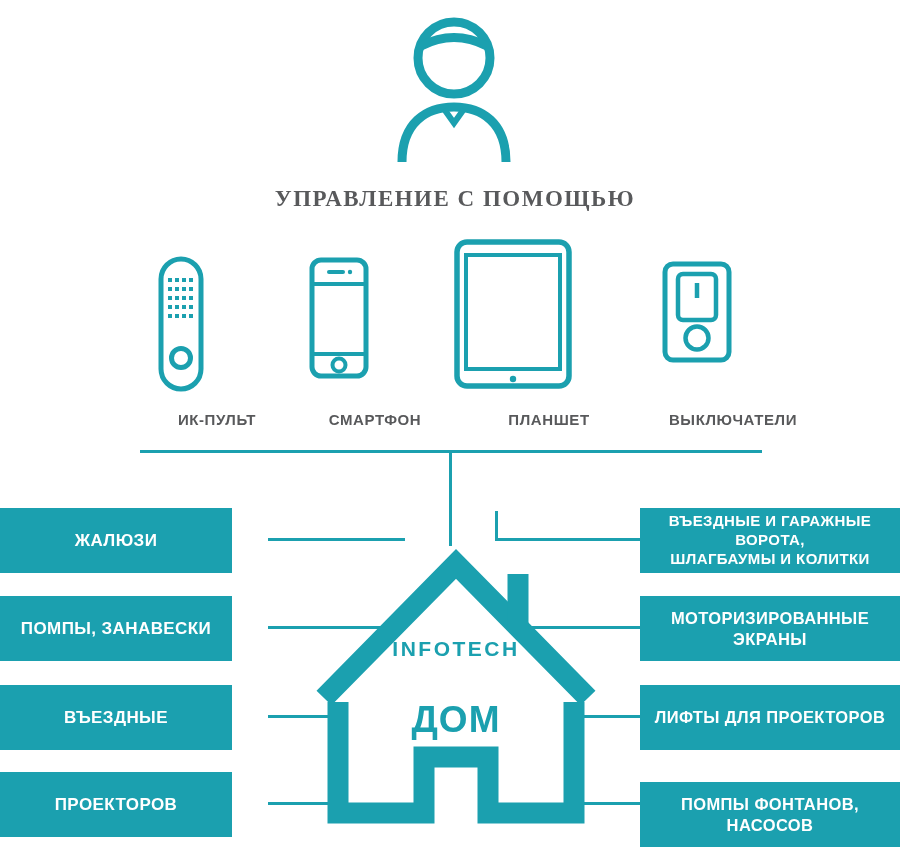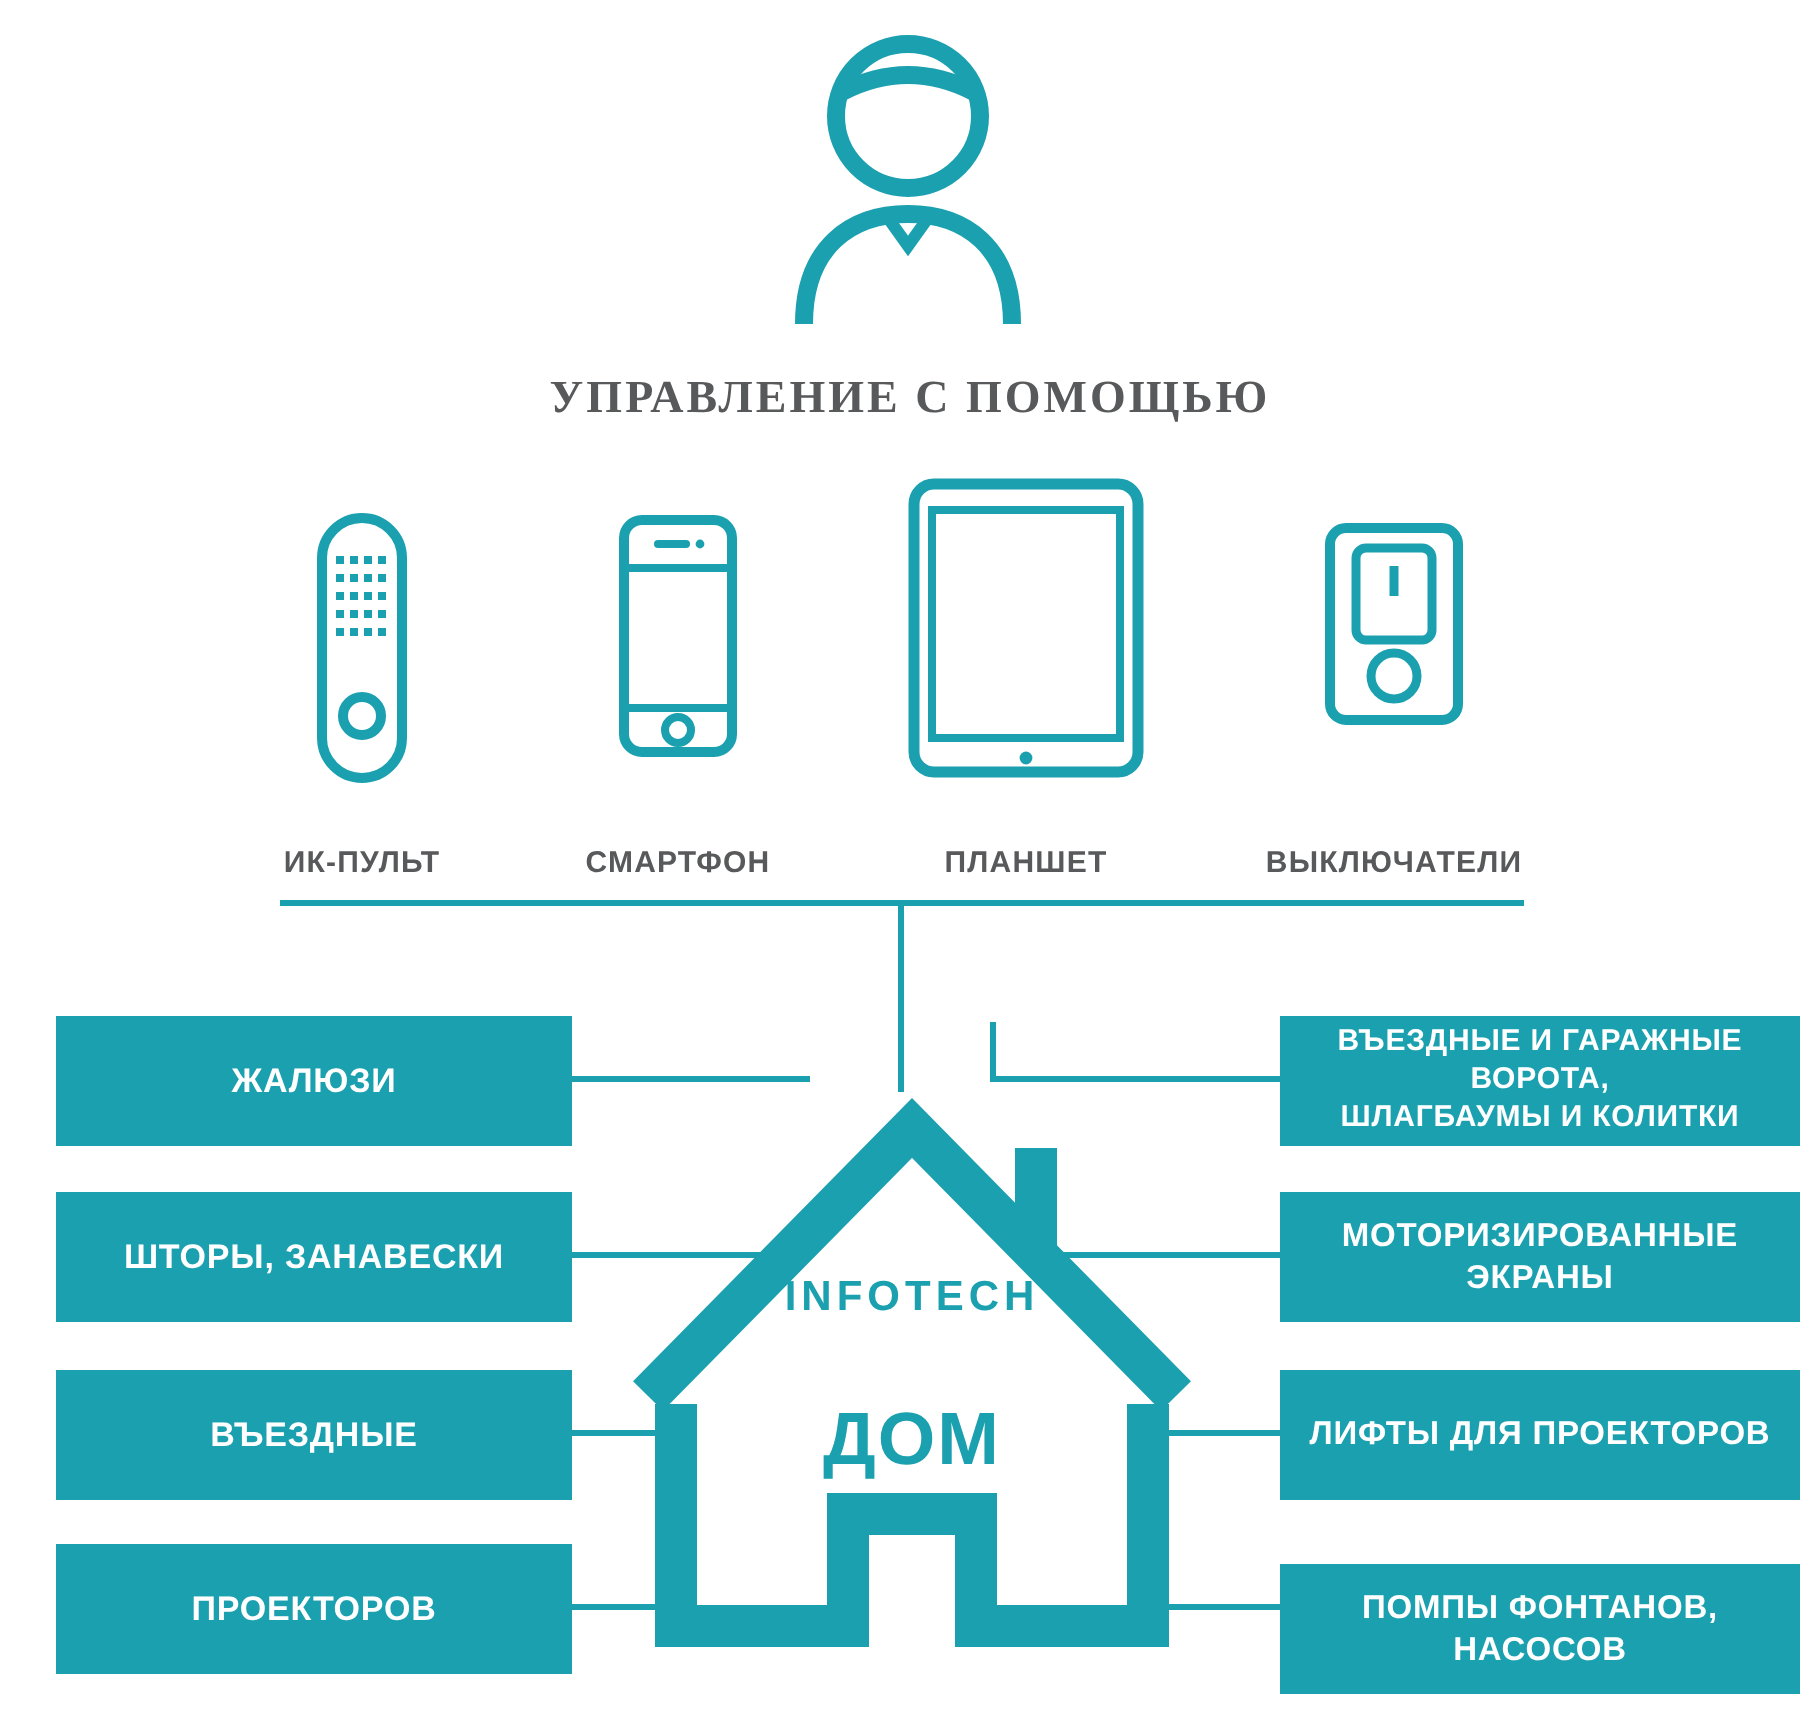--- a/index.html
+++ b/index.html
@@ -17,31 +17,31 @@
   .abs{position:absolute;}
   .line{position:absolute;background:var(--teal);}
   .section-title{
     position:absolute;left:0;width:910px;top:186px;
     text-align:center;color:var(--gray);
     font-size:23px;font-weight:bold;letter-spacing:1.5px;font-family:Liberation Serif, serif;
   }
   .device-label{
     position:absolute;transform:translateX(-50%);
     color:var(--gray);font-size:15px;font-weight:bold;letter-spacing:.6px;
-    white-space:nowrap;top:423px;
+    white-space:nowrap;top:411px;margin-left:36px;
   }
   .btn{
     position:absolute;height:65px;
     background:var(--teal);color:#ffffff;
     display:flex;align-items:center;justify-content:center;
     text-align:center;font-weight:bold;font-size:17px;
     letter-spacing:.4px;line-height:1.25;
   }
   .btn span{white-space:pre-line;padding:0 10px;}
-  .btn.left{left:28px;width:258px;}
+  .btn.left{left:0;width:232px;}
   .btn.right{left:640px;width:260px;}
   .btn .sm{font-size:15px;}
   .btn .md{font-size:16.5px;}
   .house-brand{
     position:absolute;left:318px;width:276px;top:637px;
     text-align:center;color:var(--teal);
     font-size:21px;font-weight:bold;letter-spacing:2.5px;
   }
   .house-name{
     position:absolute;left:318px;width:276px;
@@ -154,21 +154,21 @@
     </g>
   </svg>
 
   <div class="house-brand">INFOTECH</div>
   <div class="house-name" style="top:699px">ДОМ</div>
 
   <div class="btn left" style="top:508px">
     <span>ЖАЛЮЗИ</span>
   </div>
   <div class="btn left" style="top:596px">
-    <span>ШТОРЫ, ЗАНАВЕСКИ</span>
+    <span>ПОМПЫ, ЗАНАВЕСКИ</span>
   </div>
   <div class="btn left" style="top:685px">
     <span>ВЪЕЗДНЫЕ</span>
   </div>
   <div class="btn left" style="top:772px">
     <span>ПРОЕКТОРОВ</span>
   </div>
 
   <div class="btn right" style="top:508px">
     <span class="sm">ВЪЕЗДНЫЕ И ГАРАЖНЫЕ ВОРОТА,

